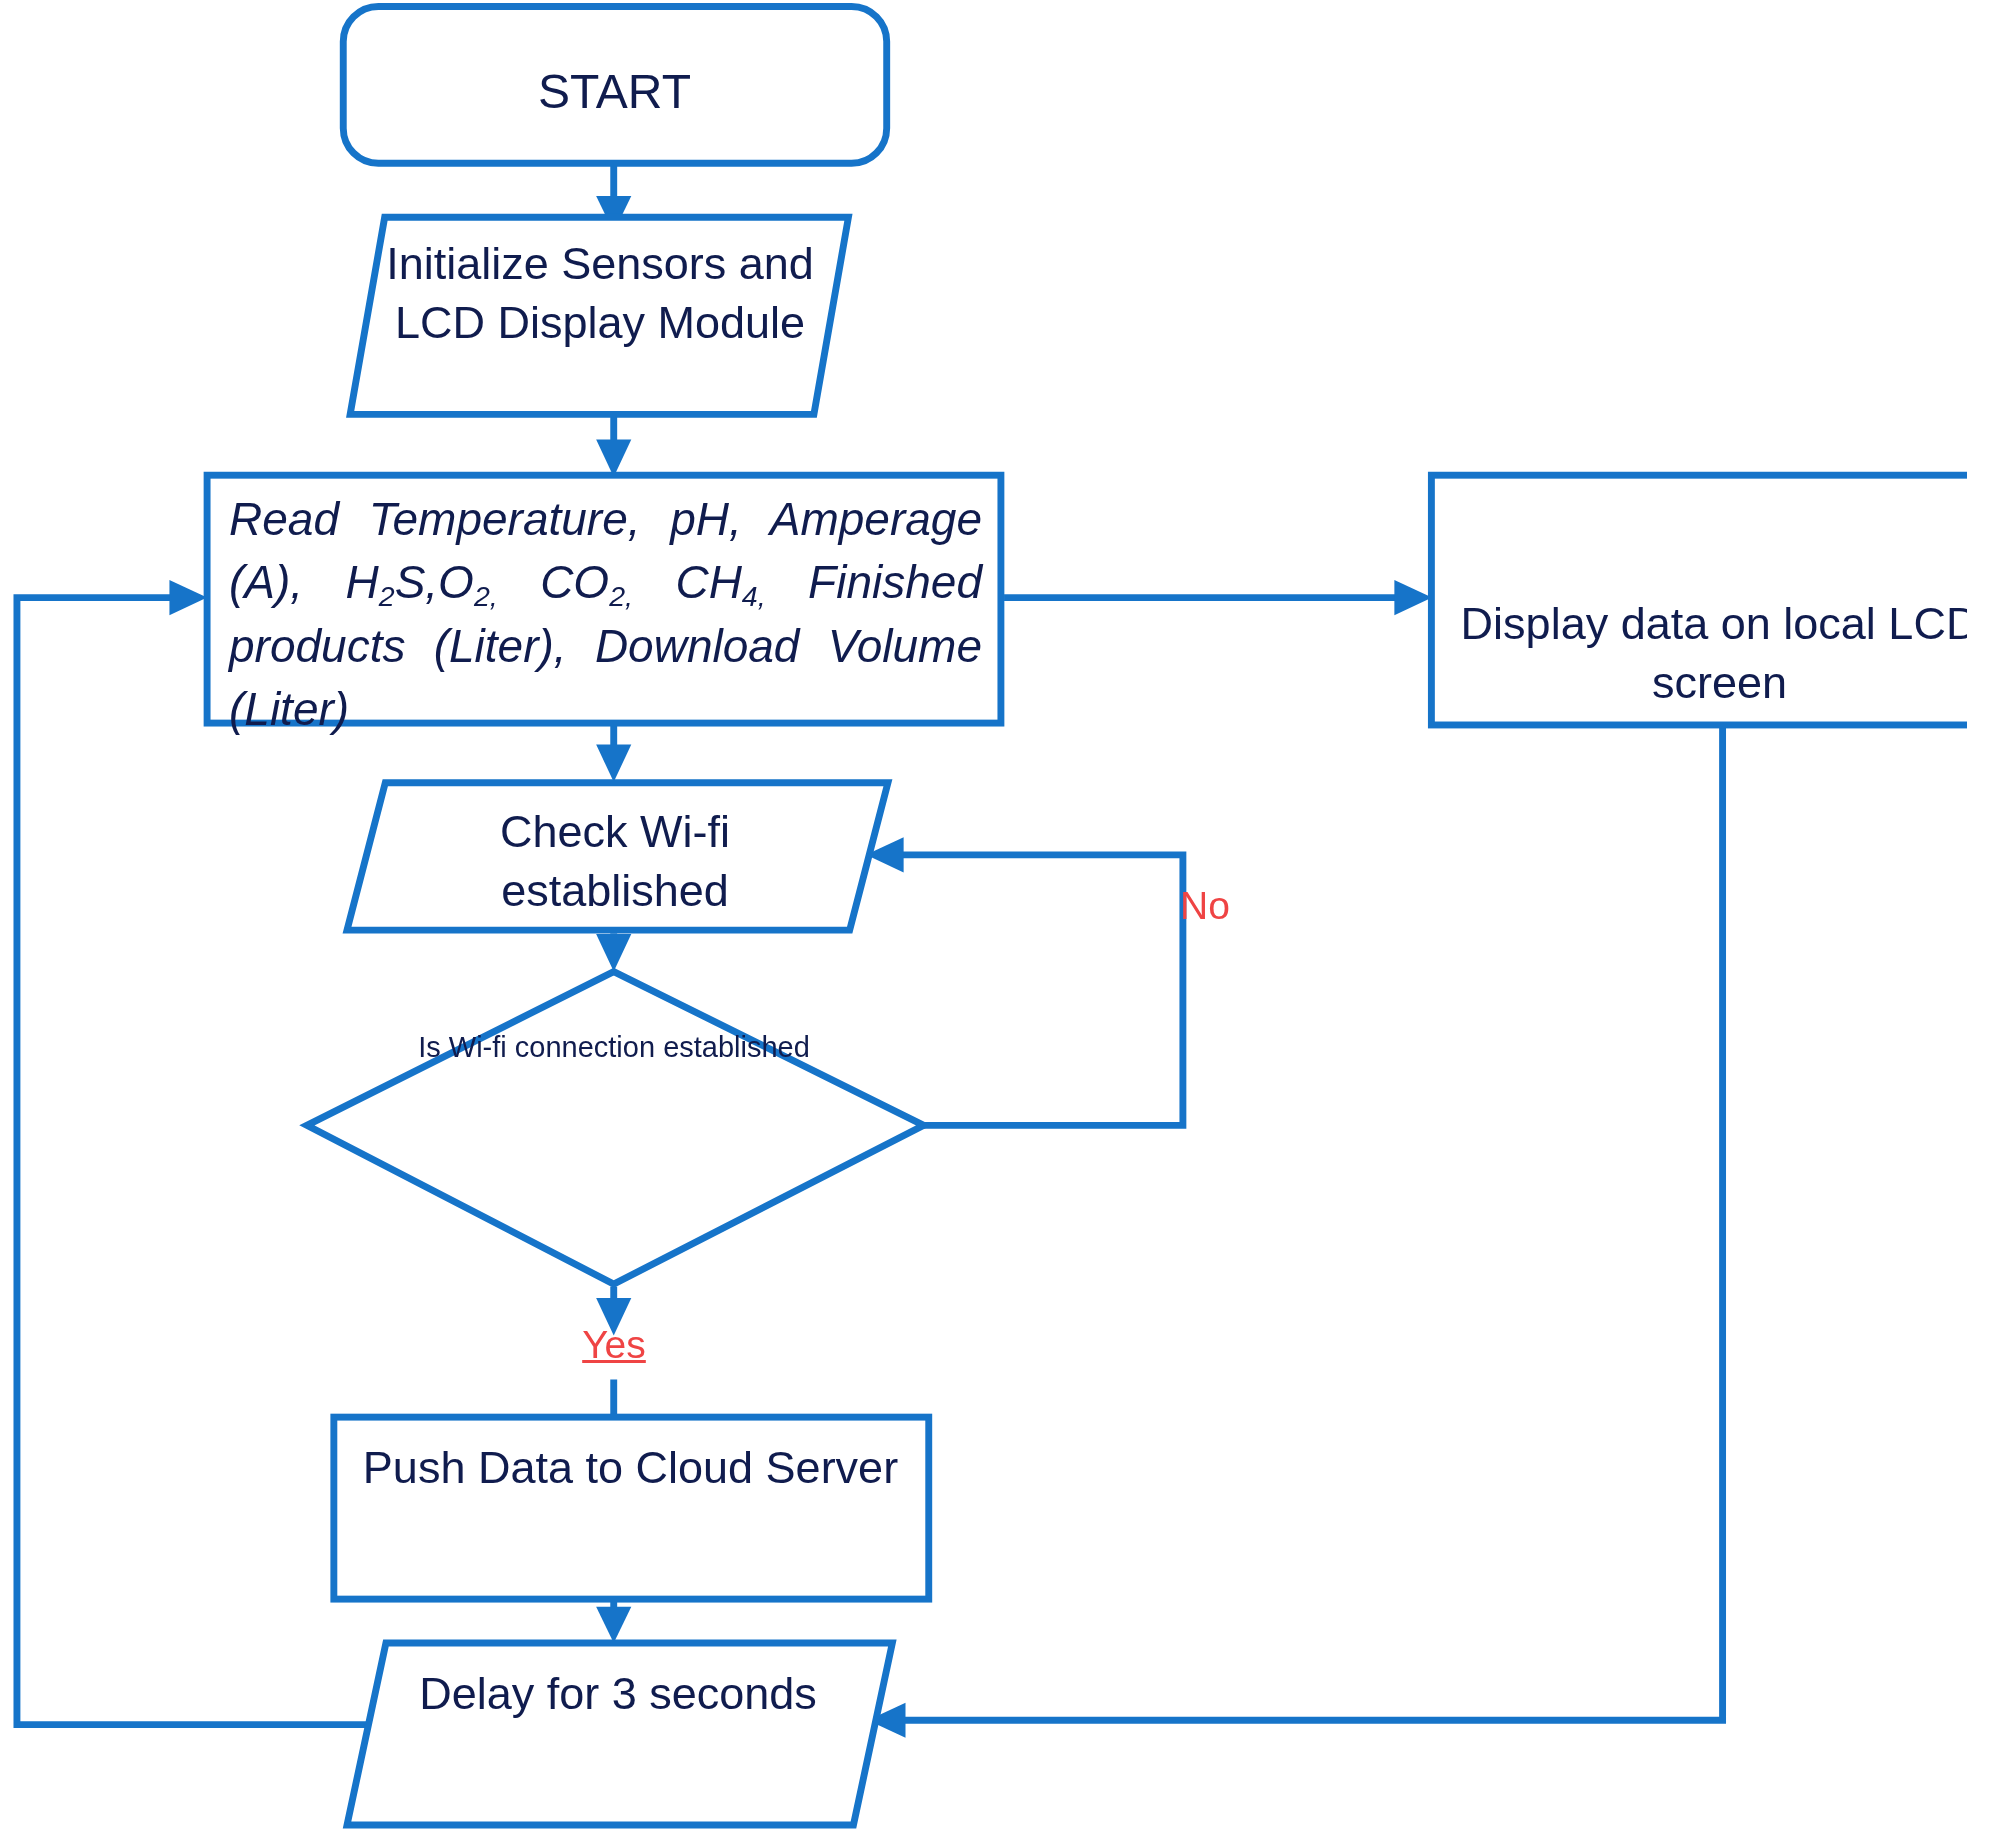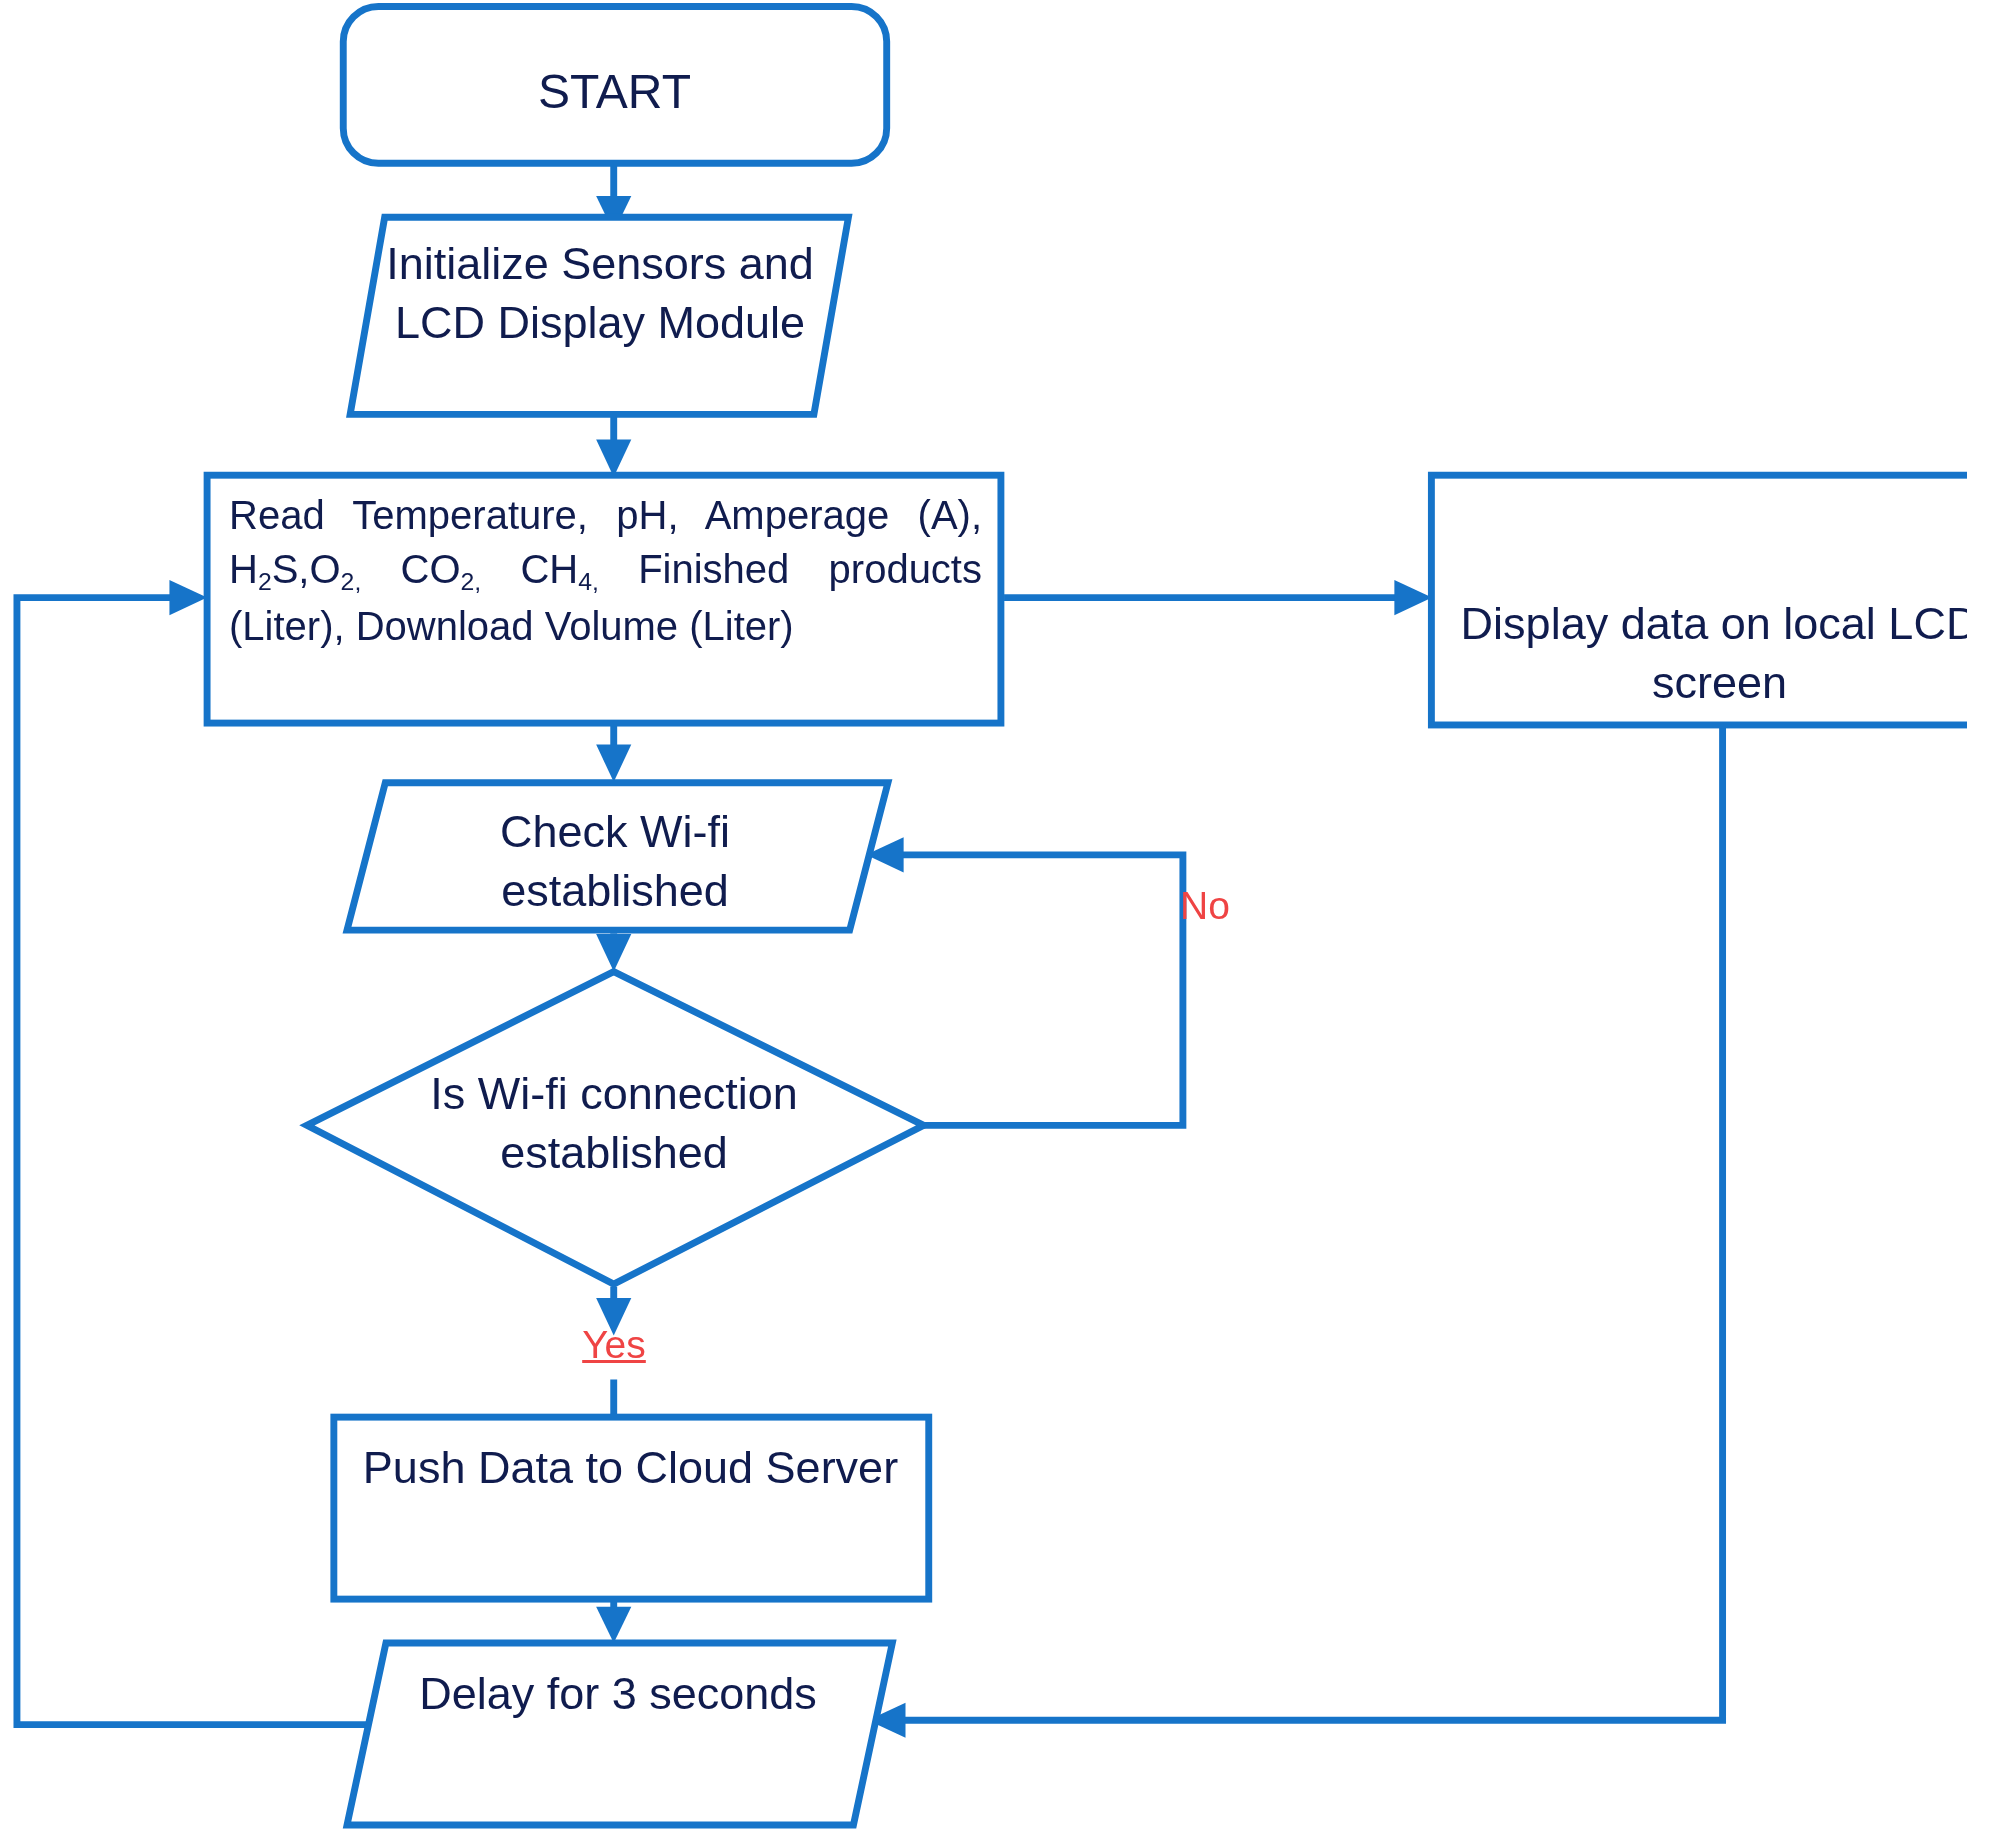--- a/index.html
+++ b/index.html
@@ -106,27 +106,27 @@
     <rect class="shape" x="532" y="2258" width="948" height="290"></rect>
 
     <path class="shape" d="M 615 2618 L 1422 2618 L 1360 2908 L 553 2908 Z"></path>
 
   </svg>
 
   <div class="lbl" style="left:343px;top:61px;width:543px;font-size:48px;">START</div>
 
   <div class="lbl" style="left:377px;top:235px;width:446px;font-size:45px;">Initialize Sensors and LCD Display Module</div>
 
-  <div class="lbl just" id="read-label" style="left:229px;top:488px;width:753px;font-size:40px;"><span>Read  Temperature,  pH,  Amperage (A),  H</span><span class="sub">2</span><span>S,O</span><span class="sub">2,</span><span>  CO</span><span class="sub">2,</span><span>  CH</span><span class="sub">4,</span><span>  Finished products  (Liter),  Download  Volume (Liter)</span></div>
+  <div class="lbl just" id="read-label" style="left:229px;top:488px;width:753px;font-size:46px;font-style:italic;"><span>Read  Temperature,  pH,  Amperage (A),  H</span><span class="sub">2</span><span>S,O</span><span class="sub">2,</span><span>  CO</span><span class="sub">2,</span><span>  CH</span><span class="sub">4,</span><span>  Finished products  (Liter),  Download  Volume (Liter)</span></div>
 
   <div class="lbl" style="left:1456px;top:548px;width:527px;font-size:45px;margin-top:47px;">Display data on local LCD screen</div>
 
   <div class="lbl" style="left:408px;top:803px;width:414px;font-size:45px;">Check Wi-fi established</div>
 
-  <div class="lbl" style="left:407px;top:1065px;width:414px;font-size:45px;">Is Wi-fi connection established</div>
+  <div class="lbl" style="left:407px;top:1029px;width:414px;font-size:29px;">Is Wi-fi connection established</div>
 
   <div class="lbl" style="left:351px;top:1439px;width:559px;font-size:45px;">Push Data to Cloud Server</div>
 
   <div class="lbl" style="left:389px;top:1665px;width:458px;font-size:45px;">Delay for 3 seconds</div>
 
   <div class="edge-lbl" style="left:1142px;top:884px;width:126px;">No</div>
 
   <div class="edge-lbl" style="left:551px;top:1323px;width:126px;text-decoration:underline;">Yes</div>
 
 </div>

